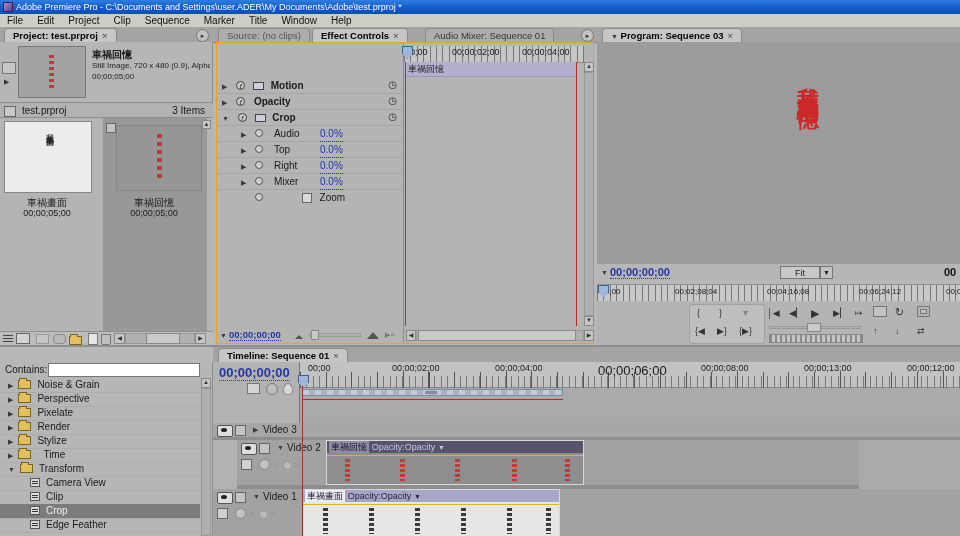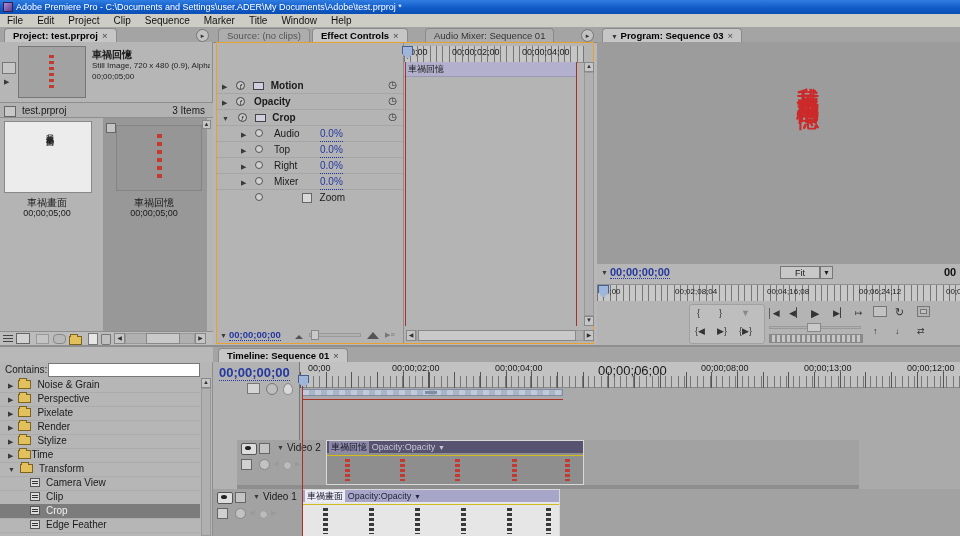--- a/index.html
+++ b/index.html
@@ -293,21 +293,21 @@
       <span class="r" style="left:5px;top:2px;">Contains:</span>
       <input class="r" style="left: 48px; top: 1px; width: 146px; height: 10px; border: 1px solid rgb(119, 119, 119); background: rgb(255, 255, 255); font-size: 9px;">
     </div>
 
     <div class="r" style="left:0;top:16px;width:200px;height:158px;">
       <div class="treerow" style="top:0;"><span class="tri" style="padding:0 5px 0 8px;">▶</span><span class="folder"></span><span style="padding-left:6px;">Noise &amp; Grain</span></div>
       <div class="treerow" style="top:14px;"><span class="tri" style="padding:0 5px 0 8px;">▶</span><span class="folder"></span><span style="padding-left:6px;">Perspective</span></div>
       <div class="treerow" style="top:28px;"><span class="tri" style="padding:0 5px 0 8px;">▶</span><span class="folder"></span><span style="padding-left:6px;">Pixelate</span></div>
       <div class="treerow" style="top:42px;"><span class="tri" style="padding:0 5px 0 8px;">▶</span><span class="folder"></span><span style="padding-left:6px;">Render</span></div>
       <div class="treerow" style="top:56px;"><span class="tri" style="padding:0 5px 0 8px;">▶</span><span class="folder"></span><span style="padding-left:6px;">Stylize</span></div>
-      <div class="treerow" style="top:70px;"><span class="tri" style="padding:0 5px 0 8px;">▶</span><span class="folder"></span><span style="padding-left:0;">Time</span></div>
+      <div class="treerow" style="top:70px;"><span class="tri" style="padding:0 5px 0 8px;">▶</span><span class="folder"></span><span style="padding-left:12px;">Time</span></div>
       <div class="treerow" style="top:84px;"><span class="tri" style="padding:0 5px 0 8px;">▼</span><span class="folder"></span><span style="padding-left:6px;">Transform</span></div>
       <div class="treerow" style="top:98px;"><span class="fxicon" style="margin-left:30px;"></span><span style="padding-left:6px;">Camera View</span></div>
       <div class="treerow" style="top:112px;"><span class="fxicon" style="margin-left:30px;"></span><span style="padding-left:6px;">Clip</span></div>
       <div class="treerow" style="top:126px;background:#7c7c7c;color:#f0f0f0;"><span class="fxicon" style="margin-left:30px;"></span><span style="padding-left:6px;">Crop</span></div>
       <div class="treerow" style="top:140px;"><span class="fxicon" style="margin-left:30px;"></span><span style="padding-left:6px;">Edge Feather</span></div>
     </div>
     <div class="sbtn" style="left:201px;top:16px;width:10px;height:10px;">▲</div>
     <div class="strack" style="left:201px;top:26px;width:10px;height:148px;"></div>
   </div>
 
@@ -334,20 +334,26 @@
       <span class="r" style="left:401px;top:1px;font-size:9px;">00;00;08;00</span>
       <span class="r" style="left:504px;top:1px;font-size:9px;">00;00;13;00</span>
       <span class="r" style="left:607px;top:1px;font-size:9px;">00;00;12;00</span>
     </div>
 
     <div class="r" style="left:89px;top:27px;width:261px;height:7px;border:1px solid #7f8da5;background:repeating-linear-gradient(90deg,#c2cada 0 6px,#a8b4c8 6px 12px);box-sizing:border-box;">
       <span class="r" style="left:122px;top:1px;width:12px;height:3px;background:#7f8da5;"></span>
     </div>
     <div class="r" style="left:89px;top:37px;width:261px;height:1px;background:#a83028;"></div>
 
+    <div class="r" style="left:0;top:61px;width:747px;height:14px;background:#a6a6a6;border-bottom:3px solid #8e8e8e;box-sizing:content-box;">
+      <span class="eye" style="left:4px;top:2px;"></span>
+      <span class="box11" style="left:22px;top:2px;"></span>
+      <span class="r tri" style="left:40px;top:3px;">▶</span>
+      <span class="r" style="left:50px;top:1px;">Video 3</span>
+    </div>
 
     <div class="r" style="left:0;top:78px;width:622px;height:45px;background:#a2a2a2;border-bottom:4px solid #8e8e8e;margin-left:24px;">
       <span class="eye" style="left:4px;top:3px;"></span>
       <span class="box11" style="left:22px;top:3px;"></span>
       <span class="r tri" style="left:40px;top:4px;">▼</span>
       <span class="r" style="left:50px;top:2px;">Video 2</span>
       <span class="box11" style="left:4px;top:19px;background:#d0d0d0;"></span>
       <span class="r" style="left:22px;top:19px;width:9px;height:9px;border:1px solid #888;border-radius:50%;background:#c2c2c2;"></span>
       <span class="r tri" style="left:36px;top:20px;color:#999;">◀</span>
       <span class="r" style="left:46px;top:21px;width:7px;height:7px;border:1px solid #999;border-radius:50%;background:#bbb;"></span>

